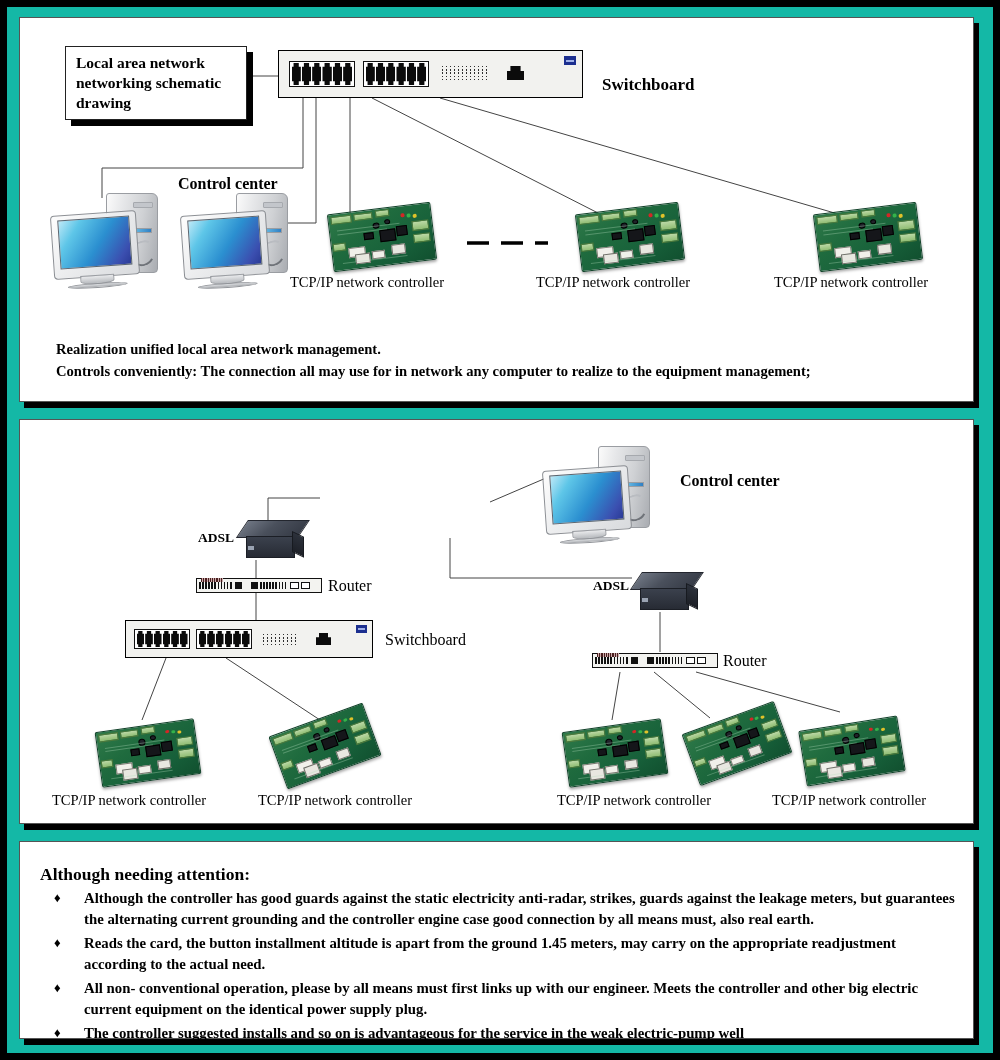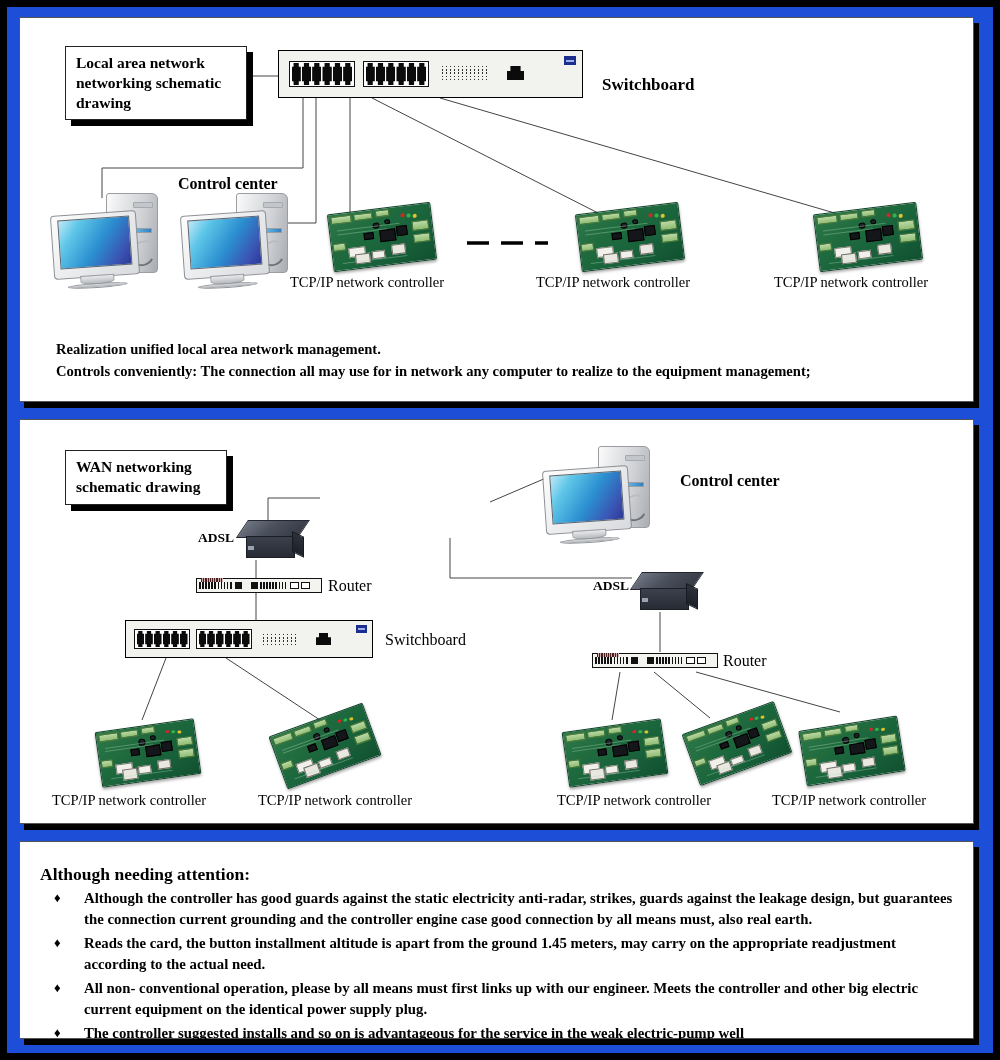--- a/index.html
+++ b/index.html
@@ -5,21 +5,21 @@
   * { box-sizing: border-box; }
   html, body { margin:0; padding:0; }
   body {
     width:1000px; height:1060px;
     background:#ffffff;
     font-family:"Liberation Serif", serif;
     overflow:hidden;
   }
   #frame {
     position:absolute; left:0; top:0; width:1000px; height:1060px;
-    border:7px solid #000; background:#1d4ed8;
+    border:7px solid #000; background:#14b8a6;
   }
   .panel {
     position:absolute; background:#fff;
     border:1px solid #555;
     box-shadow: 5px 6px 0 0 #000;
   }
   #panel-lan { left:12px;  top:10px;  width:955px; height:385px; }
   #panel-wan { left:12px;  top:412px; width:955px; height:405px; }
   #panel-note{ left:12px;  top:834px; width:955px; height:198px; }
 
@@ -482,21 +482,20 @@
 
       <path d="M146,238 L122,300" stroke="#444" stroke-width="1" fill="none"></path>
 
       <path d="M206,238 L300,300" stroke="#444" stroke-width="1" fill="none"></path>
 
       <path d="M600,252 L592,300" stroke="#444" stroke-width="1" fill="none"></path>
       <path d="M634,252 L690,298" stroke="#444" stroke-width="1" fill="none"></path>
       <path d="M676,252 L820,292" stroke="#444" stroke-width="1" fill="none"></path>
     </svg>
 
-    <div class="callout" id="callout-wan">WAN networking schematic drawing</div>
 
 
     <div class="computer" style="left:520px; top:24px; width:132px; height:96px;">
       <div class="tower" style="left:58px; top:2px; width:52px; height:82px;">
         <div class="tower-bar" style="top:44%"></div>
         <div class="tower-swirl"></div>
       </div>
       <div class="monitor" style="left:4px; top:24px; width:86px; height:64px;">
         <div class="screen"></div>
         <div class="mon-stand"></div>
@@ -753,21 +752,21 @@
         <i class="trace" style="left: 10%; top: 86%; width: 62%; height: 1.4%;"></i>
       </div>
     <div class="lbl lbl-ctrl" style="left:752px; top:372px;">TCP/IP network controller</div>
   </div>
 
   <div class="panel" id="panel-note">
     <div id="note-title">Although needing attention:</div>
     <ul class="bullets">
       <li>
         <span class="bl">♦</span>
-        <span>Although the controller has good guards against the static electricity anti-radar, strikes, guards against the leakage design, but guarantees the connection current grounding and the controller engine case good connection by all means must, also real earth.</span>
+        <span>Although the controller has good guards against the static electricity anti-radar, strikes, guards against the leakage meters, but guarantees the alternating current grounding and the controller engine case good connection by all means must, also real earth.</span>
       </li>
       <li>
         <span class="bl">♦</span>
         <span>Reads the card, the button installment altitude is apart from the ground 1.45 meters, may carry on the appropriate readjustment according to the actual need.</span>
       </li>
       <li>
         <span class="bl">♦</span>
         <span>All non- conventional operation, please by all means must first links up with our engineer. Meets the controller and other big electric current equipment on the identical power supply plug.</span>
       </li>
       <li>

